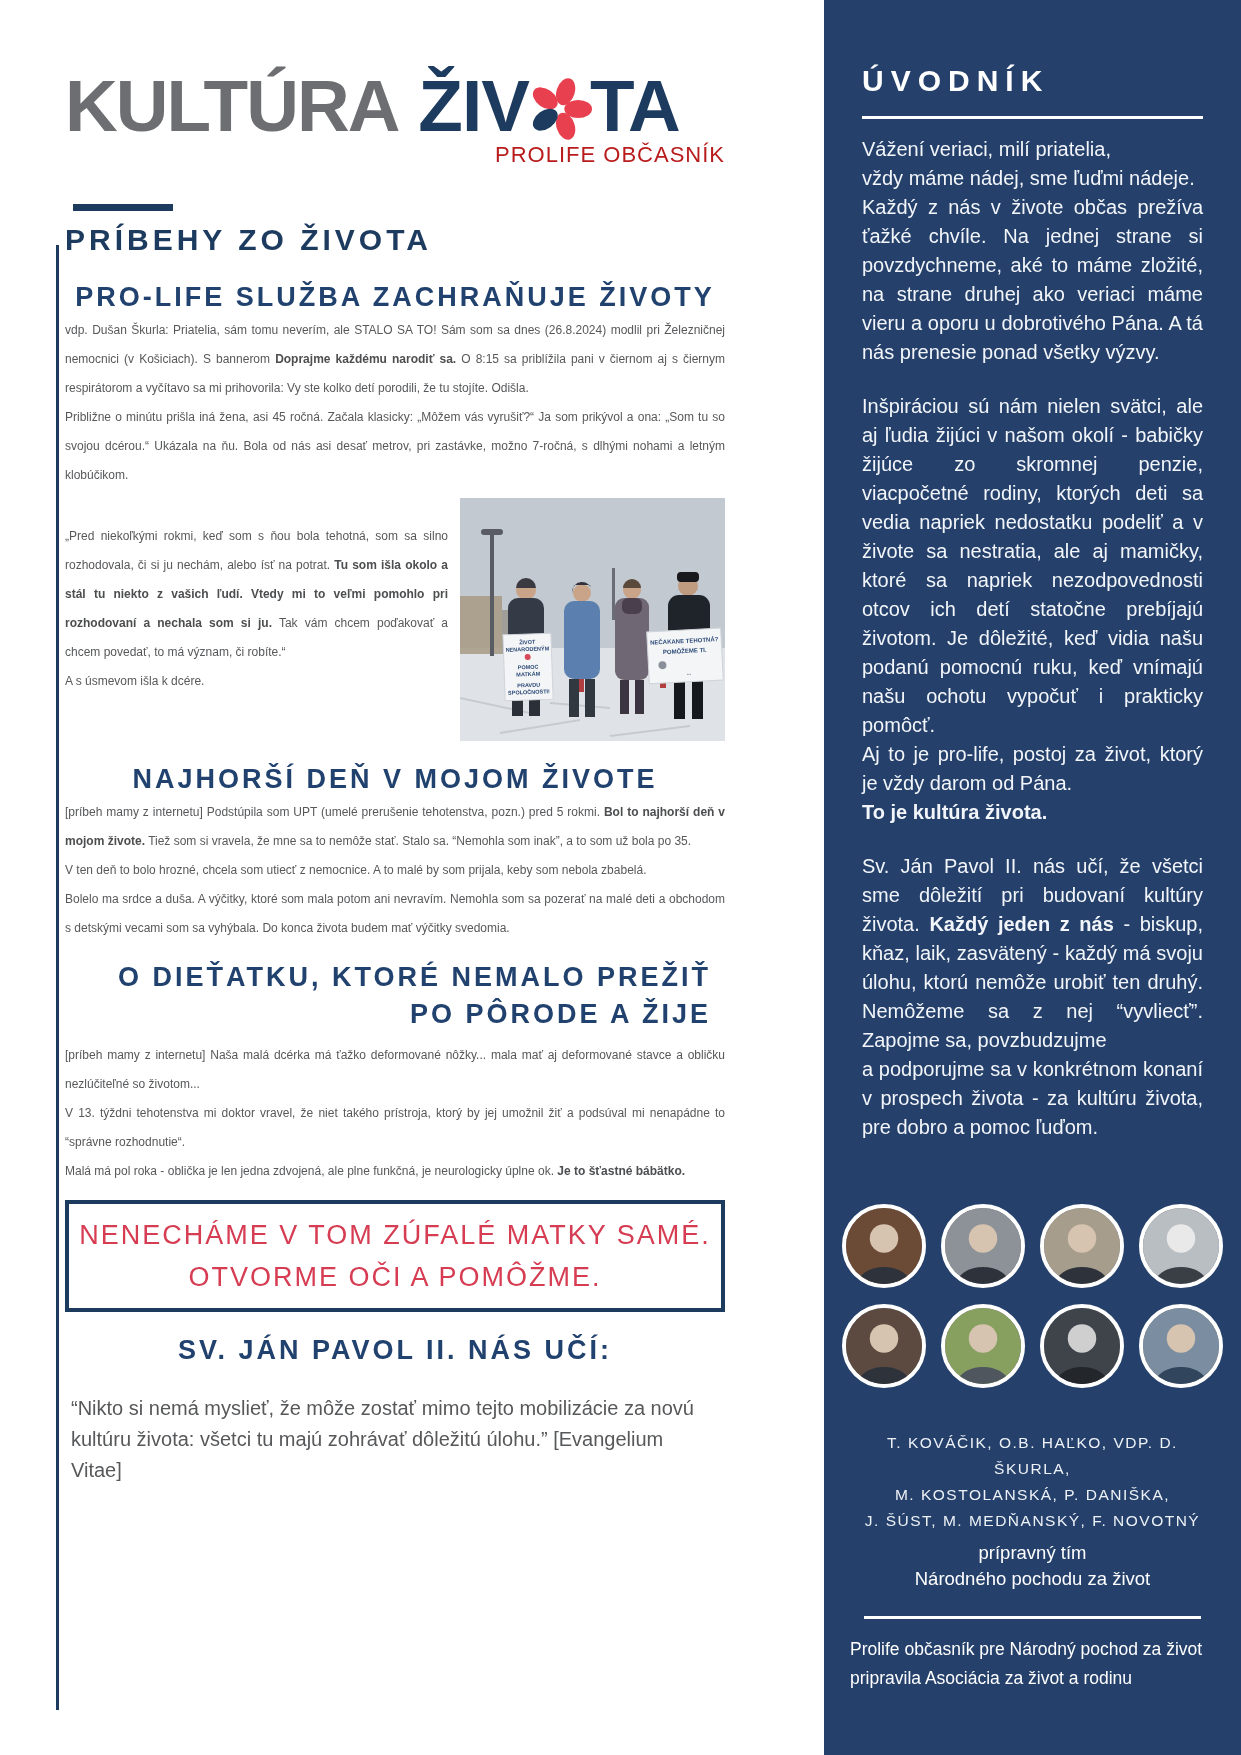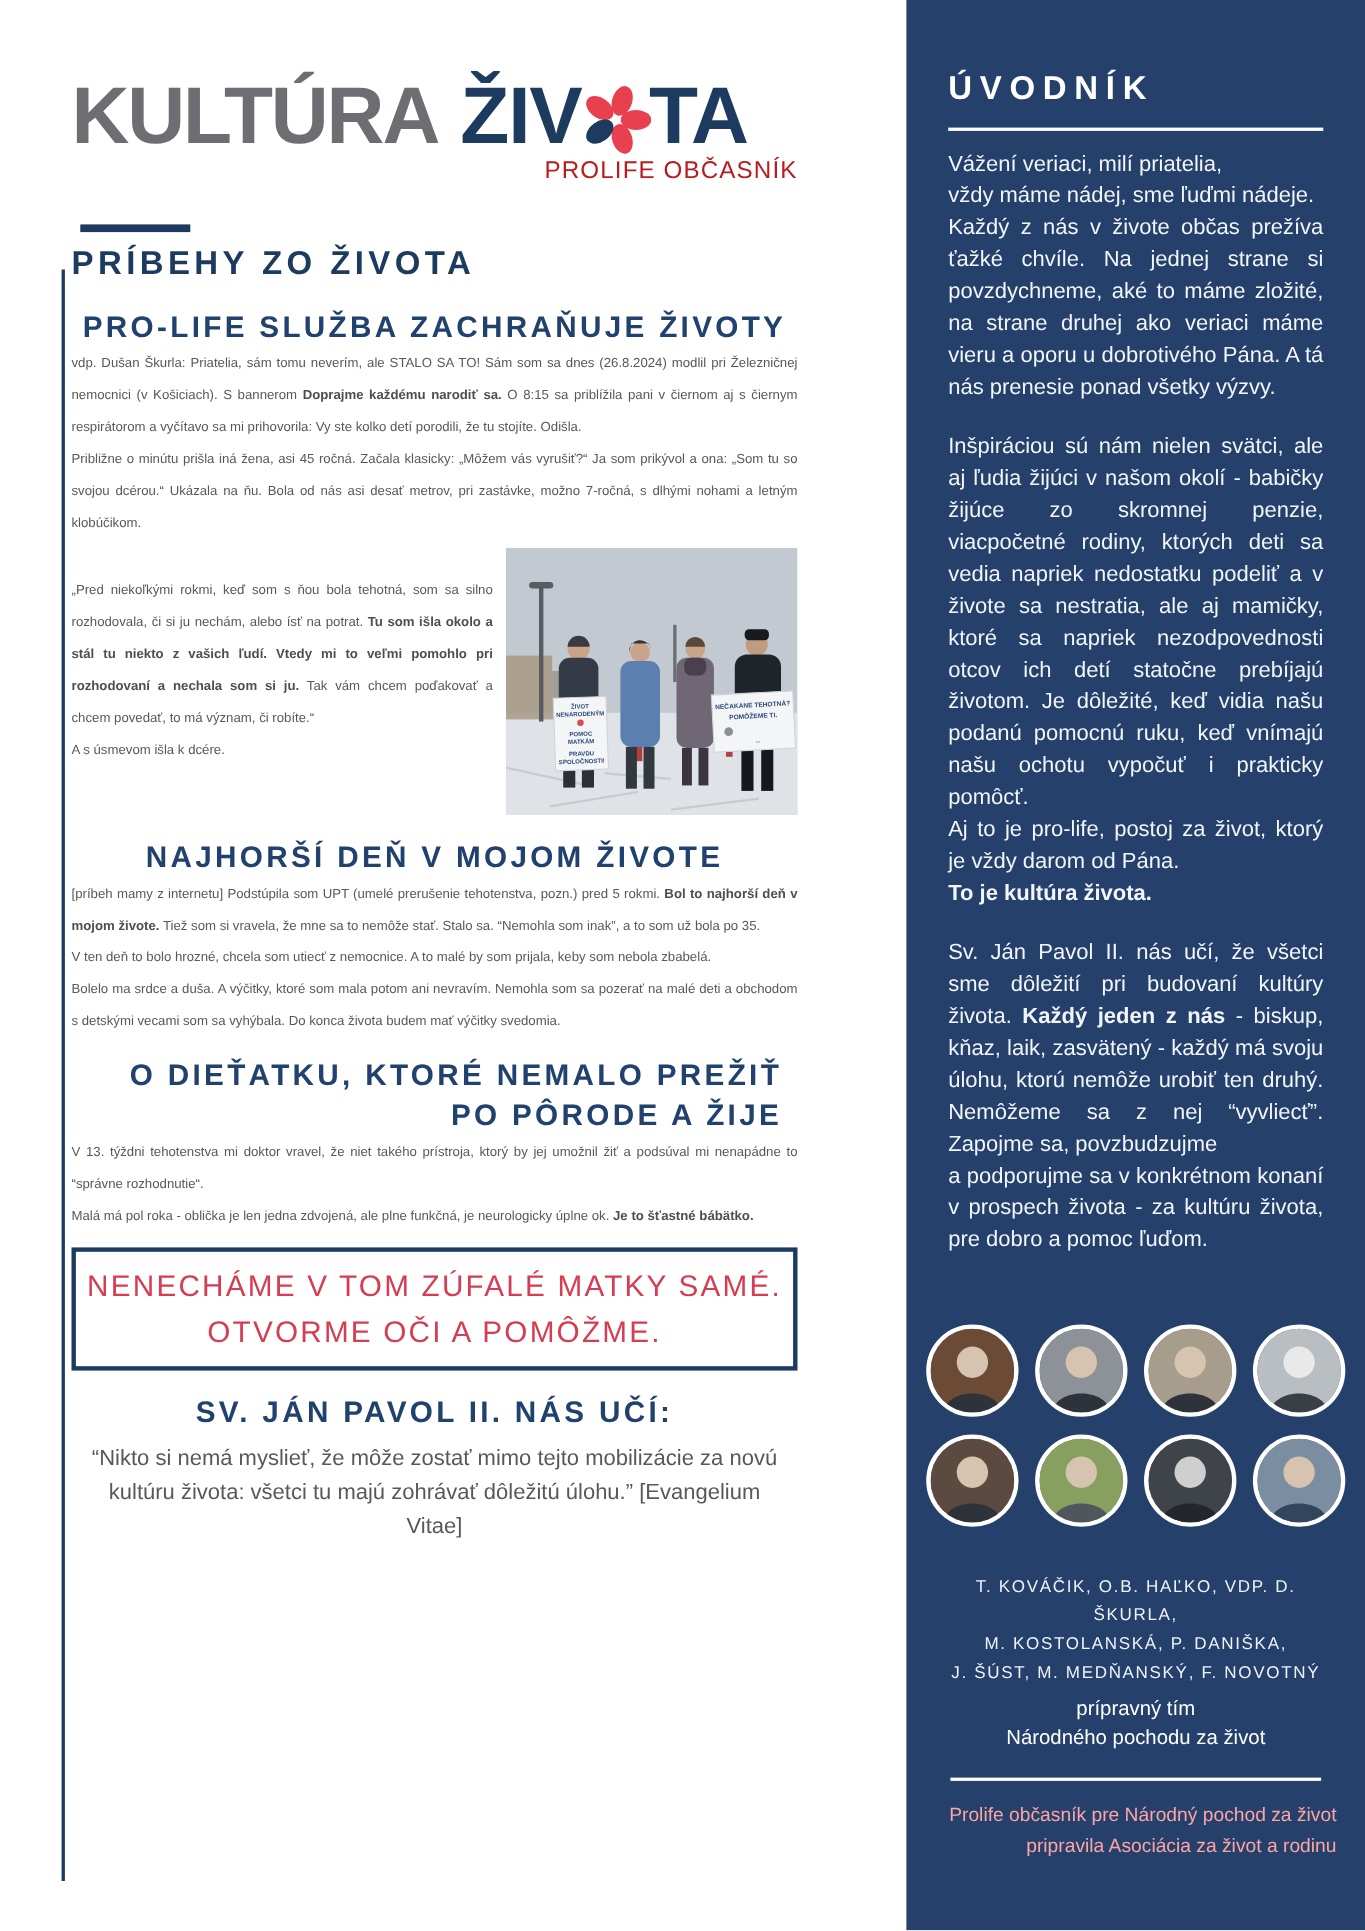--- a/index.html
+++ b/index.html
@@ -34,21 +34,21 @@
   .q4 { margin-top:14px; }
   .photo { width:265px; height:243px; margin-left:12px; flex:none; }
   .photo text { font-family:"Liberation Sans","DejaVu Sans",sans-serif; }
   .bt { font-size:5.5px; font-weight:700; fill:#2c4a78; text-anchor:middle; }
   .bt2 { font-size:6px; font-weight:700; fill:#2c4a78; text-anchor:middle; }
   .bturl { font-size:4px; fill:#8a909a; text-anchor:middle; }
 
   .alert { border:4px solid #1d3a5f; margin-top:14px; padding:10px 4px; }
   .alert > div { color:#d63c52; font-size:27px; letter-spacing:2px; line-height:42px; text-align:center; }
 
-  .final-quote { margin:8px auto 0; width:648px; text-align:center; font-size:20px; line-height:31px; color:#57585a; }
+  .final-quote { margin:24px auto 0; width:648px; font-size:20px; line-height:31px; color:#57585a; }
 
   .vline { position:absolute; left:56px; top:245px; width:3px; height:1465px; background:#1d3a5f; }
 
   
   .sidebar { position:absolute; left:824px; top:0; width:417px; height:1755px; background:#24406b;
              color:#ffffff; padding:12px 38px; box-sizing:border-box; overflow:hidden; }
   .sb-title { margin:52px 0 0; font-size:30px; letter-spacing:7px; font-weight:700; color:#ffffff; }
   .sb-hr { height:3px; background:#ffffff; margin-top:18px; }
   .sp { margin:0; font-size:20px; line-height:29px; text-align:justify; color:#f2f5f9; }
   .sp.first { margin-top:16px; }
@@ -57,21 +57,21 @@
 
   .avatars { display:flex; flex-wrap:wrap; justify-content:center; gap:16px 15px; margin:62px -22px 0; }
   .av { width:84px; height:84px; border-radius:50%; border:4px solid #ffffff; box-sizing:border-box;
         overflow:hidden; background:#777; flex:none; }
   .av svg { display:block; width:100%; height:100%; }
 
   .names { margin:42px -14px 0; text-align:center; font-size:15.5px; letter-spacing:1.5px;
            line-height:26px; color:#eef2f7; }
   .team { margin-top:6px; text-align:center; font-size:18.5px; line-height:26px; color:#ffffff; }
   .sb-hr2 { height:3px; background:#ffffff; margin:24px 2px 0; }
-  .foot { margin:16px -12px 0; text-align:right; font-size:17.5px; line-height:29px; color:#fca5a5; }
+  .foot { margin:16px -12px 0; text-align:left; font-size:17.5px; line-height:29px; color:#ffffff; }
 </style>
 </head>
 <body>
 
 <div class="page">
 
   <div class="vline"></div>
 
   <div class="main">
     <div class="content">
@@ -164,20 +164,21 @@
           </g>
         </svg>
       </div>
 
       <h2 class="art" style="margin-top:20px">NAJHORŠÍ DEŇ V MOJOM ŽIVOTE</h2>
       <p class="body pgap"><span>[príbeh mamy z internetu] Podstúpila som UPT (umelé prerušenie tehotenstva, pozn.) pred 5 rokmi. </span><span class="bd">Bol to najhorší deň v mojom živote.</span><span> Tiež som si vravela, že mne sa to nemôže stať. Stalo sa. “Nemohla som inak”, a to som už bola po 35.</span></p>
       <p class="body">V ten deň to bolo hrozné, chcela som utiecť z nemocnice. A to malé by som prijala, keby som nebola zbabelá.</p>
       <p class="body">Bolelo ma srdce a duša. A výčitky, ktoré som mala potom ani nevravím. Nemohla som sa pozerať na malé deti a obchodom s detskými vecami som sa vyhýbala. Do konca života budem mať výčitky svedomia.</p>
 
       <h2 class="art right" style="margin-top:16px"><span>O DIEŤATKU, KTORÉ NEMALO PREŽIŤ</span><br><span>PO PÔRODE A ŽIJE</span></h2>
+      <p class="body" style="margin-top:8px">[príbeh mamy z internetu] Naša malá dcérka má ťažko deformované nôžky... mala mať aj deformované stavce a obličku nezlúčiteľné so životom...</p>
       <p class="body">V 13. týždni tehotenstva mi doktor vravel, že niet takého prístroja, ktorý by jej umožnil žiť a podsúval mi nenapádne to “správne rozhodnutie“.</p>
       <p class="body"><span>Malá má pol roka - oblička je len jedna zdvojená, ale plne funkčná, je neurologicky úplne ok. </span><span class="bd">Je to šťastné bábätko.</span></p>
 
       <div class="alert">
         <div>NENECHÁME V TOM ZÚFALÉ MATKY SAMÉ.</div>
         <div>OTVORME OČI A POMÔŽME.</div>
       </div>
 
       <h2 class="art" style="margin-top:20px">SV. JÁN PAVOL II. NÁS UČÍ:</h2>
       <p class="final-quote">“Nikto si nemá myslieť, že môže zostať mimo tejto mobilizácie za novú kultúru života: všetci tu majú zohrávať dôležitú úlohu.” [Evangelium Vitae]</p>

